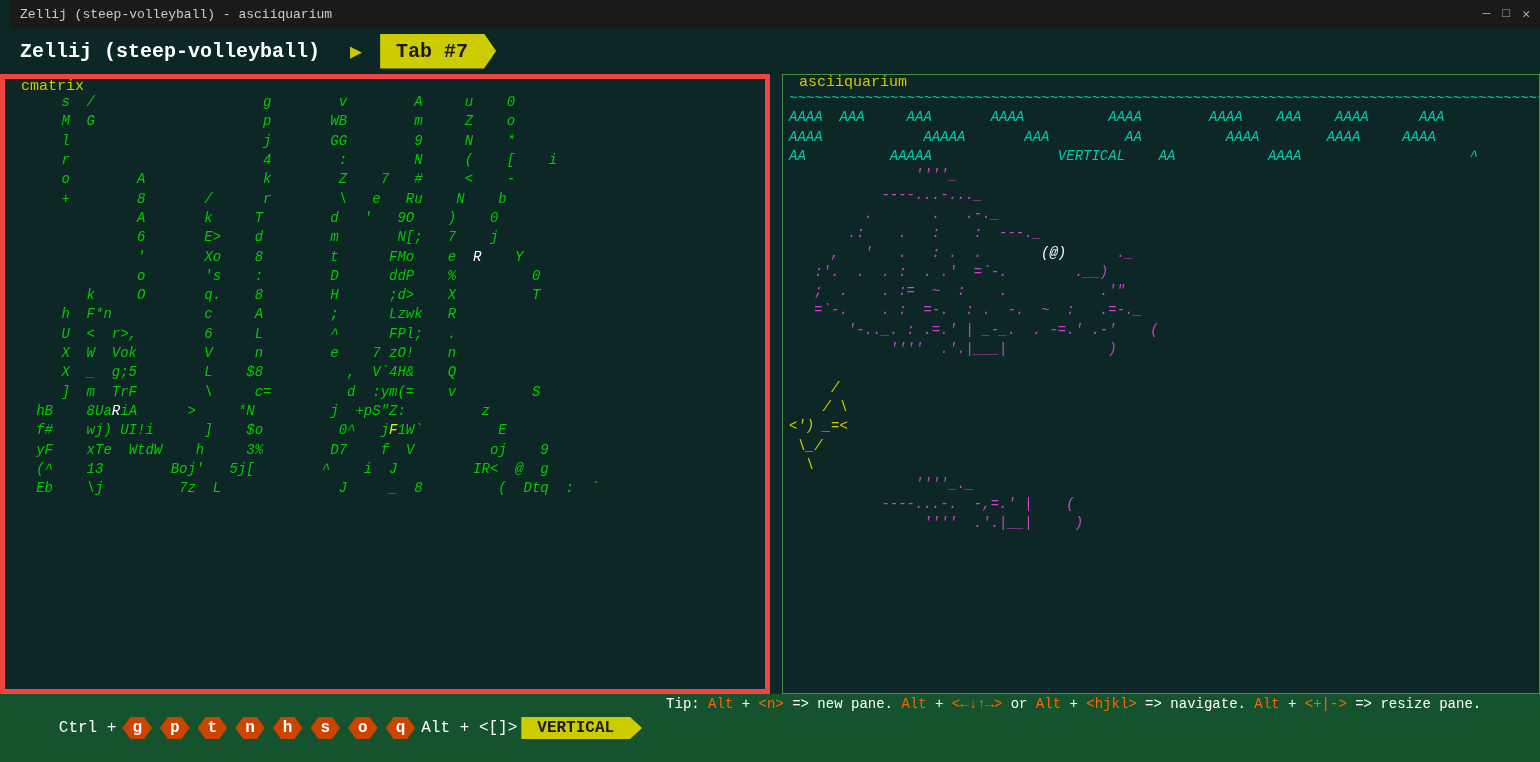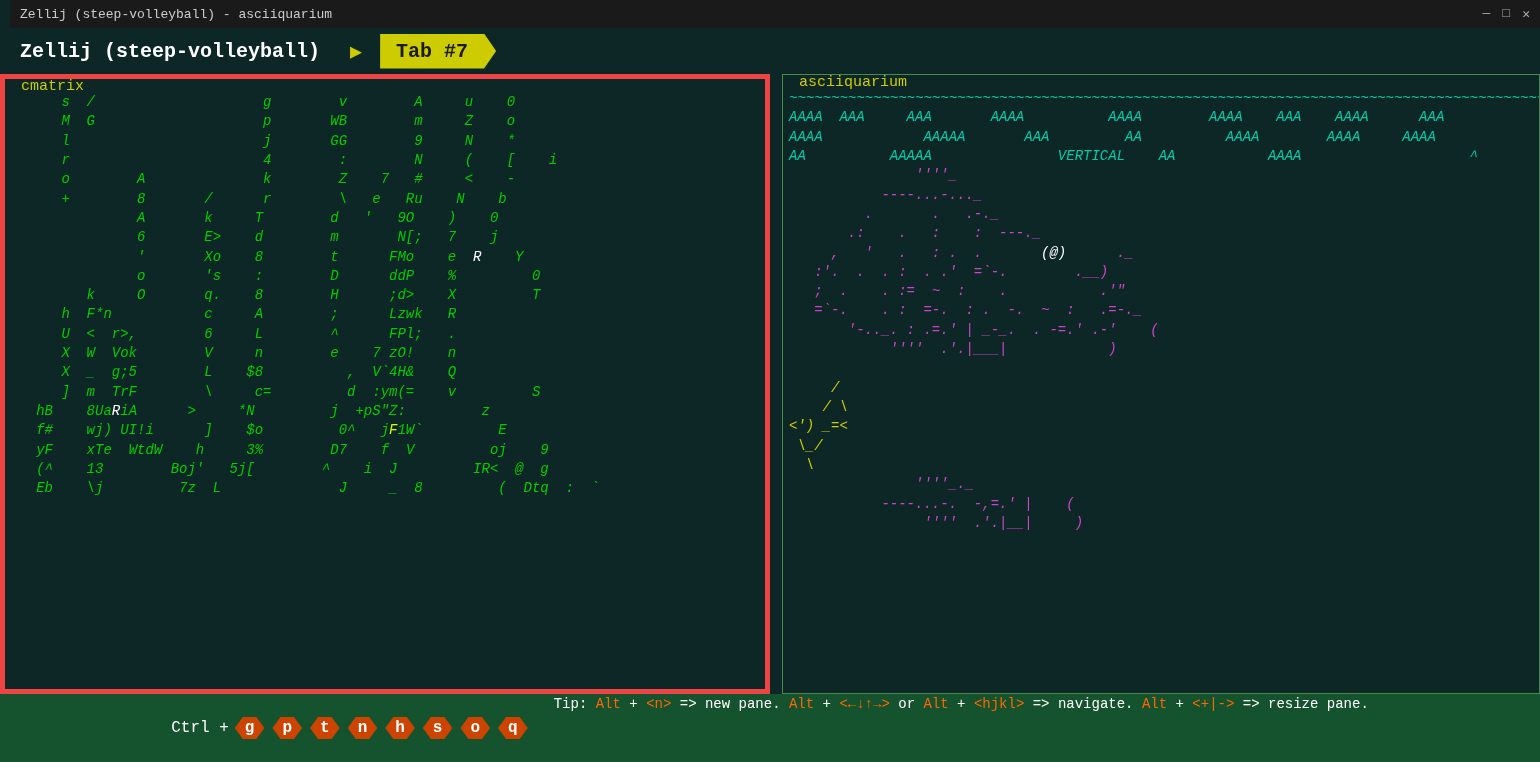--- a/index.html
+++ b/index.html
@@ -254,17 +254,21 @@
     <span class="kb-label">Ctrl +</span>
     <span class="kb-key">g</span>
     <span class="kb-key">p</span>
     <span class="kb-key">t</span>
     <span class="kb-key">n</span>
     <span class="kb-key">h</span>
     <span class="kb-key">s</span>
     <span class="kb-key">o</span>
     <span class="kb-key">q</span>
 
+    <div id="right-keybinding">
+      <span class="kb-label">Alt + &lt;[]&gt;</span>
+      <span class="kb-vertical">VERTICAL</span>
+    </div>
   </div>
   <div id="tip-line">
     <span>Tip: </span><span class="tip-highlight">Alt</span><span> + </span><span class="tip-highlight">&lt;n&gt;</span><span> =&gt; new pane. </span><span class="tip-highlight">Alt</span><span> + </span><span class="tip-highlight">&lt;←↓↑→&gt;</span><span> or </span><span class="tip-highlight">Alt</span><span> + </span><span class="tip-highlight">&lt;hjkl&gt;</span><span> =&gt; navigate. </span><span class="tip-highlight">Alt</span><span> + </span><span class="tip-highlight">&lt;+|-&gt;</span><span> =&gt; resize pane.</span>
   </div>
 </div>
 
 </body></html>

